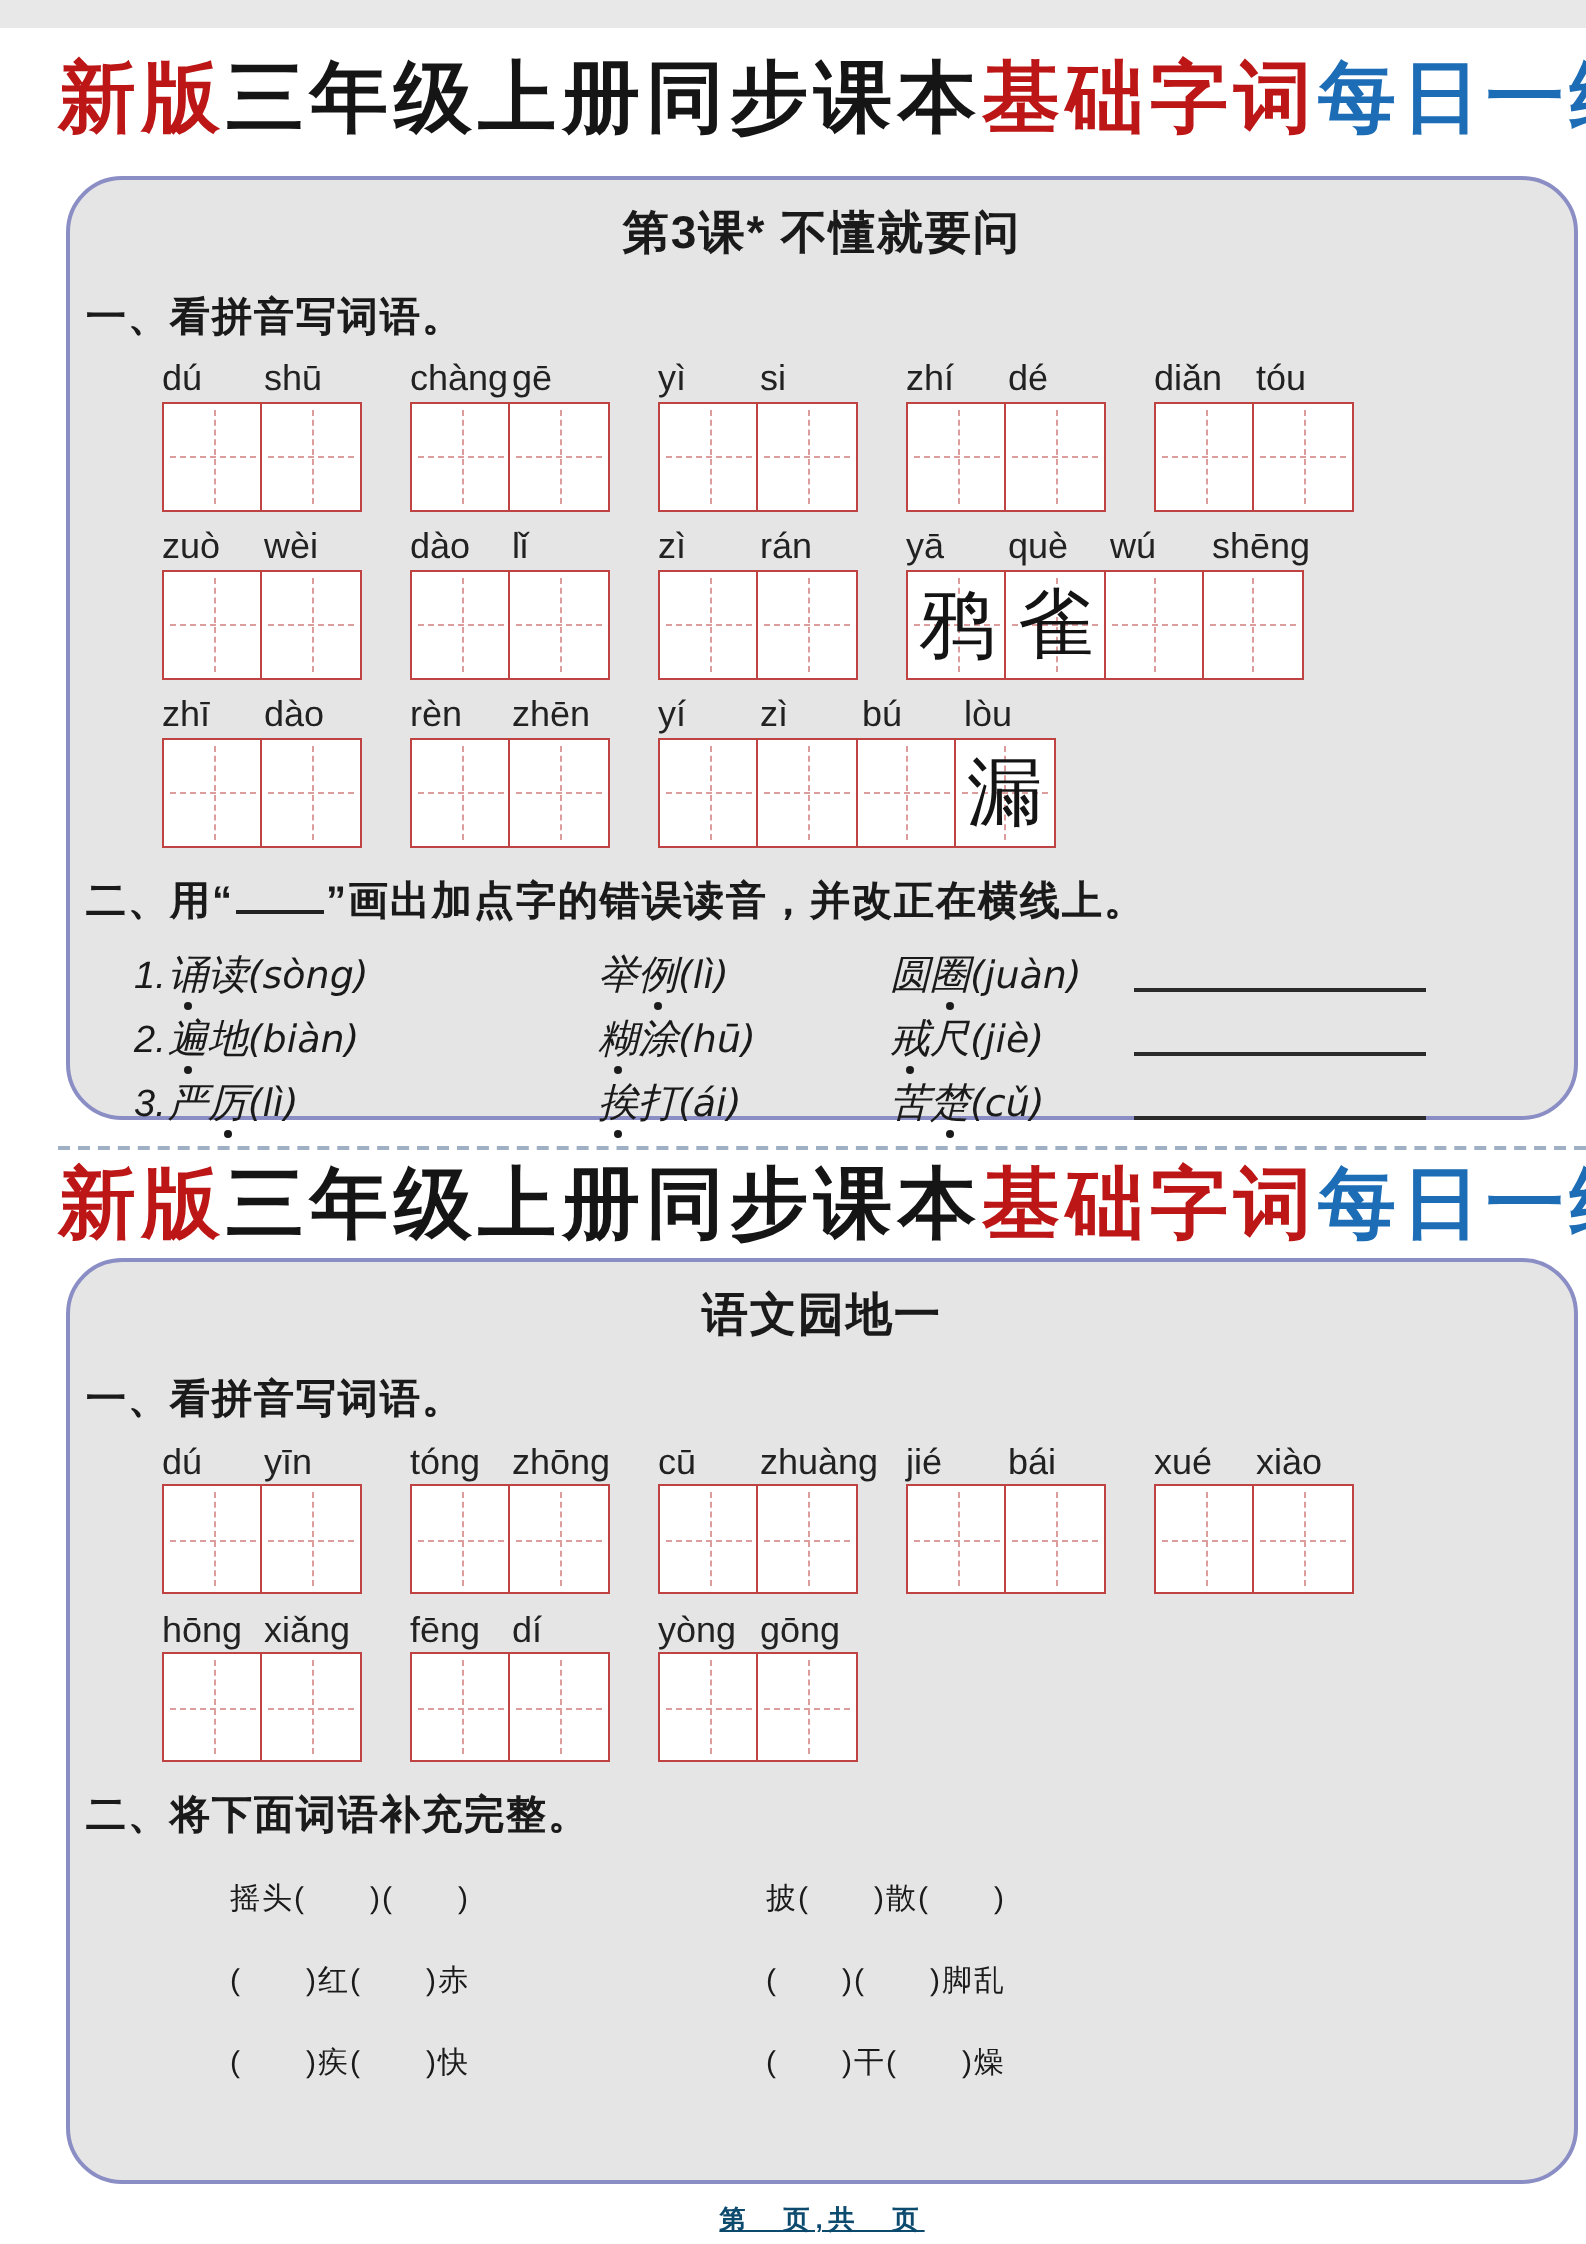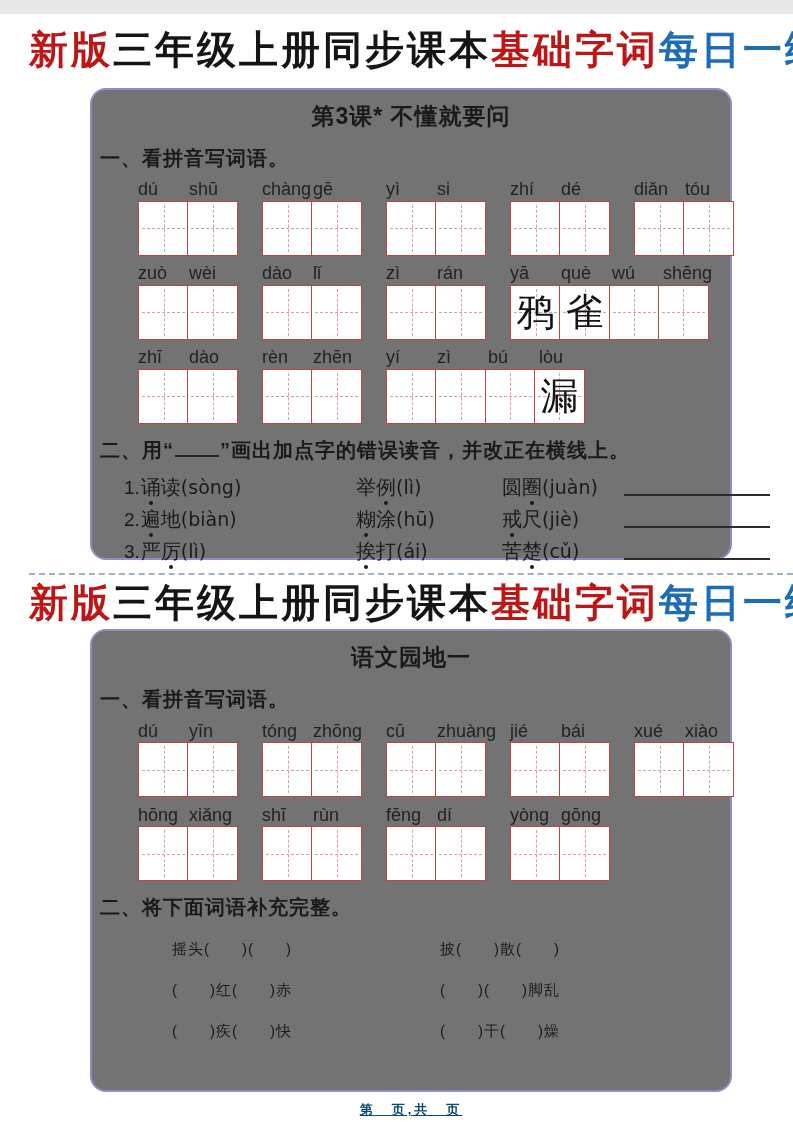--- a/index.html
+++ b/index.html
@@ -11,22 +11,22 @@
   }
   
   .banner {
     text-align:center; font-size:39px; font-weight:900; letter-spacing:3px;
     line-height:1.12; white-space:nowrap;
   }
   .banner-1 { padding-top:14px; }
   .banner-2 { margin-top:6px; }
   
   .wbox {
-    margin:0 auto; width:642px; border:2.5px solid #8a8ec4; border-radius:16px;
-    background:#737373;
+    margin:0 auto; width:756px; border:2.5px solid #8a8ec4; border-radius:28px;
+    background:#e5e5e5;
   }
   .wbox-1 { margin-top:16px; height:472px; }
   .wbox-2 { margin-top:5px; height:463px; }
   .divider { border-top:2px dashed #9fafc4; margin-top:13px; width:100%; }
   
   .sec-title { text-align:center; font-size:23px; font-weight:bold; margin-top:11px; letter-spacing:1px; }
   .ex-heading { font-size:20px; font-weight:bold; margin:13px 0 0 8px; letter-spacing:1px; }
   .inline-blank { display:inline-block; width:44px; border-bottom:2.2px solid #222; height:0.9em; margin:0 1px; }
   
   .grid-rows { padding-left:46px; margin-top:2px; }
@@ -41,21 +41,21 @@
   .cell { width:51px; height:55px; border:1.7px solid #bf4343; position:relative; background:#fff; }
   .cell + .cell { margin-left:-1.7px; }
   .cell::before { content:""; position:absolute; left:3px; right:3px; top:50%; border-top:1.2px dashed #de9d9d; }
   .cell::after  { content:""; position:absolute; top:3px; bottom:3px; left:50%; border-left:1.2px dashed #de9d9d; }
   .hanzi {
     position:absolute; inset:0; display:flex; align-items:center; justify-content:center;
     font-size:38px; font-family:"DejaVu Serif",serif; color:#141414; z-index:1; line-height:1;
   }
   
   .reading-rows { margin:5px 0 0 32px; }
-  .reading-row { display:grid; grid-template-columns:232px 146px 122px auto; align-items:end; height:32px; }
+  .reading-row { display:grid; grid-template-columns:232px 146px 122px auto; align-items:end; height:32px;font-style:italic; }
   .reading-item { font-size:20px; white-space:nowrap; }
   .rnum { font-size:19px; letter-spacing:0; margin-right:1px; }
   .seg { position:relative; display:inline-block; }
   .seg.dot::after {
     content:""; position:absolute; width:4px; height:4px; border-radius:50%;
     background:#1a1a1a; left:50%; bottom:-4px; transform:translateX(-50%);
   }
   .py { font-family:"DejaVu Sans",sans-serif; font-size:19px; }
   .answer-blank { display:inline-block; width:146px; border-bottom:2.2px solid #2b2b2b; height:3px; margin-bottom:5px; justify-self:start; }
   
@@ -305,30 +305,20 @@
               <span class="pinyin">hōng</span>
               <span class="pinyin">xiǎng</span>
             </div>
             <div class="cell-line">
               <div class="cell"></div>
               <div class="cell"></div>
             </div>
           </div>
           <div class="grid-group">
             <div class="pinyin-line">
-              <span class="pinyin">shī</span>
-              <span class="pinyin">rùn</span>
-            </div>
-            <div class="cell-line">
-              <div class="cell"></div>
-              <div class="cell"></div>
-            </div>
-          </div>
-          <div class="grid-group">
-            <div class="pinyin-line">
               <span class="pinyin">fēng</span>
               <span class="pinyin">dí</span>
             </div>
             <div class="cell-line">
               <div class="cell"></div>
               <div class="cell"></div>
             </div>
           </div>
           <div class="grid-group">
             <div class="pinyin-line">

